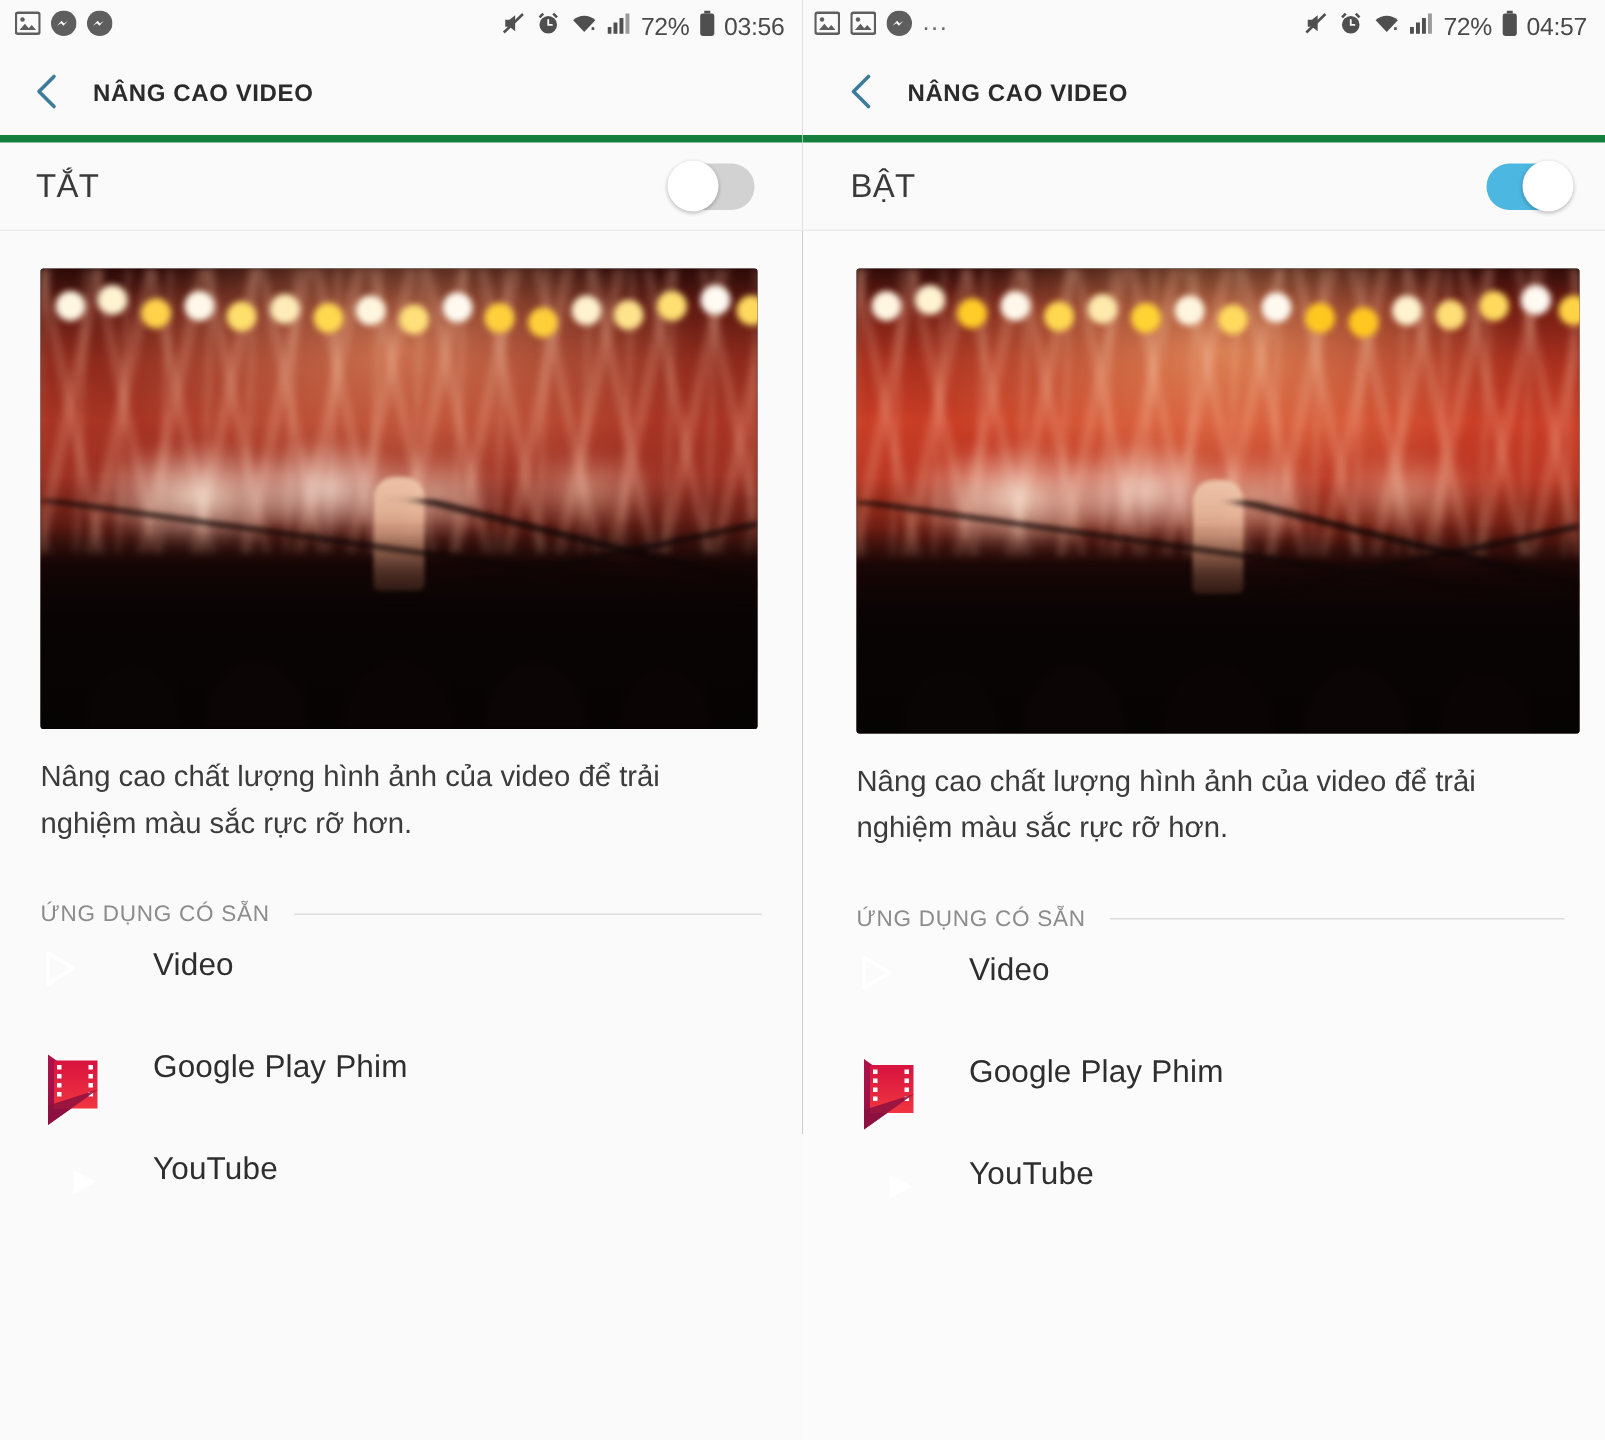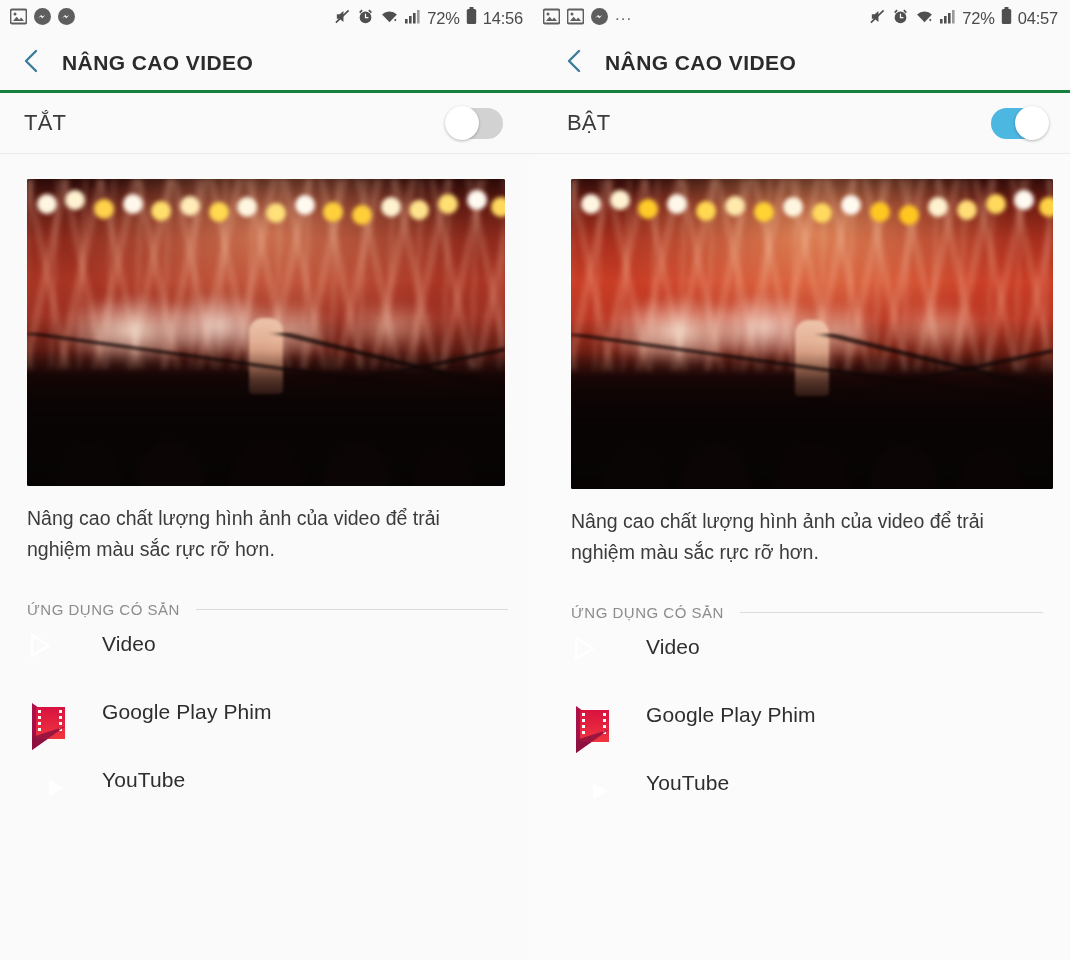--- a/index.html
+++ b/index.html
@@ -58,33 +58,33 @@
     height: 54px;
     display: flex;
     align-items: center;
     background: #fafafa;
     padding-left: 22px;
     gap: 22px;
   }
   .panel.right .appbar { padding-left: 30px; }
   .back-chevron { cursor: pointer; display: block; }
   .appbar-title {
-    font-size: 21px;
+    font-size: 16px;
     font-weight: bold;
     color: #2b2b2b;
     letter-spacing: 0.4px;
     font-family: "Liberation Sans", sans-serif;
   }
 
   
   .toggle-row {
     height: 64px;
     display: flex;
     align-items: center;
-    border-top: 3px solid #15803d;
+    border-top: 5px solid #15803d;
     border-bottom: 1px solid #ebebeb;
     background: #fafafa;
     padding: 0 32px 0 24px;
   }
   .panel.right .toggle-row { padding-left: 32px; padding-right: 22px; }
   .toggle-label {
     font-size: 22px;
     color: #3a3a3a;
     letter-spacing: 0.2px;
   }
@@ -321,21 +321,21 @@
               <rect x="12" y="2" width="2.6" height="13.5" fill="#9a9a9a"></rect>
             </svg>
         </span>
         <span class="sb-text">72%</span>
         <span class="sb-ico">
           <svg width="11" height="18" viewBox="0 0 11 18">
               <rect x="3.5" y="0" width="4" height="2" fill="#4f4f4f"></rect>
               <rect x="0.8" y="2" width="9.4" height="15" rx="1.6" fill="#4f4f4f"></rect>
             </svg>
         </span>
-        <span class="sb-text">14:56</span>
+        <span class="sb-text">03:56</span>
       </div>
     </div>
 
     <div class="appbar">
       <span class="back-chevron">
         <svg width="18" height="28" viewBox="0 0 18 28">
             <polyline points="14,4 4,14 14,24" fill="none" stroke="#3c7b9b" stroke-width="2.4" stroke-linecap="round" stroke-linejoin="round"></polyline>
           </svg>
       </span>
       <span class="appbar-title">NÂNG CAO VIDEO</span>

